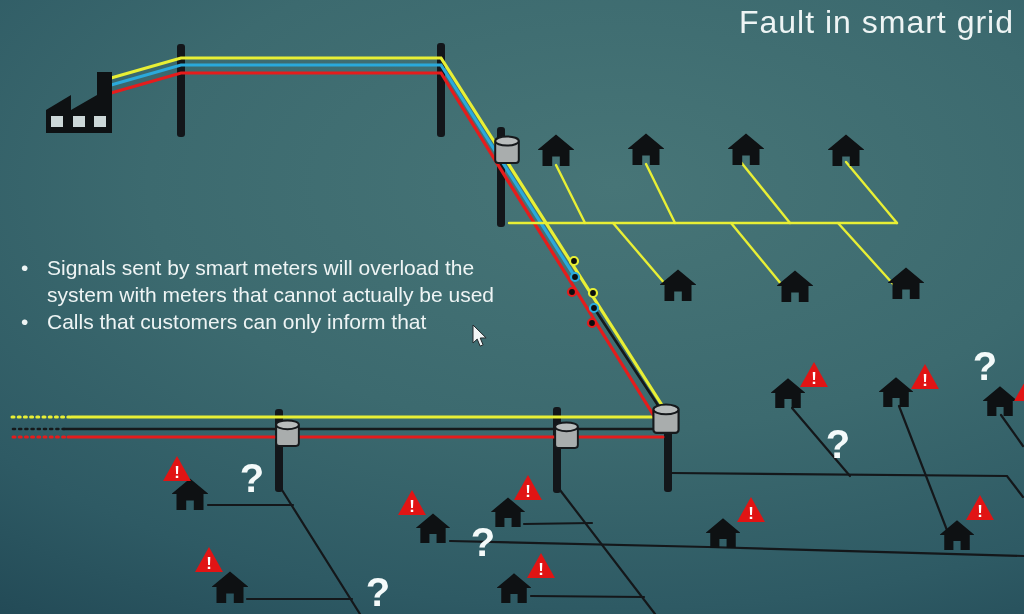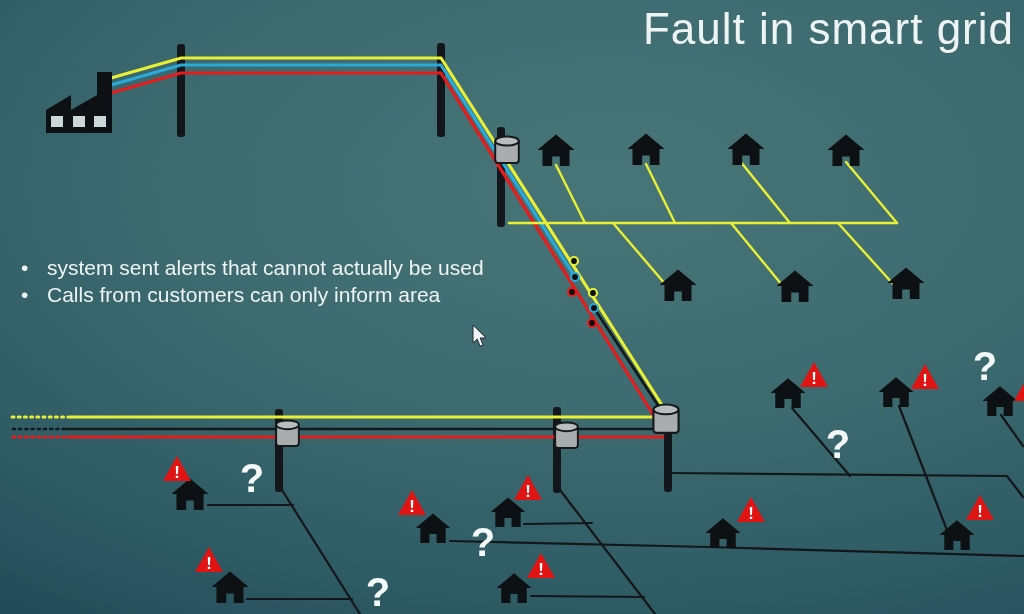--- a/index.html
+++ b/index.html
@@ -4,21 +4,21 @@
 <style>
   html,body{margin:0;padding:0;background:#0c222b;}
   .slide{
     position:relative;width:1024px;height:614px;overflow:hidden;
     font-family:"Liberation Sans",sans-serif;
     background:
       radial-gradient(130% 115% at 60% 30%, #477577 0%, #3c6a6f 35%, #2e5a64 60%, #1f4552 82%, #15323e 100%);
   }
   .title{
     position:absolute;top:4px;right:10px;margin:0;
-    font-size:44px;font-weight:400;letter-spacing:1px;color:#eef4f4;white-space:nowrap;
+    font-size:32px;font-weight:400;letter-spacing:1px;color:#eef4f4;white-space:nowrap;
   }
   .bullets{
     position:absolute;left:13px;top:254px;margin:0;padding:0;list-style:none;
     color:#eef4f4;font-size:21px;line-height:27px;
   }
   .bullets li{display:flex;}
   .bullets .marker{width:26px;flex:0 0 26px;text-align:left;padding-left:8px;}
   .bullets .line{display:block;white-space:nowrap;}
   svg.scene{position:absolute;left:0;top:0;}
   .pole{fill:#13161a;}
@@ -171,24 +171,25 @@
 
     <path d="M473 325 l0 18 l4.2 -3.9 l2.9 7 l3 -1.2 l-2.9 -6.9 l5.9 -0.1 Z" fill="#f2f5f5" stroke="#23292c" stroke-width="1"></path>
   </svg>
 
   <h1 class="title">Fault in smart grid</h1>
 
   <ul class="bullets">
     <li>
       <span class="marker">•</span>
       <div>
-        <span class="line">system sent alerts that cannot actually be used</span>
+        <span class="line">Signals sent by smart meters will overload the</span>
+        <span class="line">system with meters that cannot actually be used</span>
       </div>
     </li>
     <li>
       <span class="marker">•</span>
       <div>
-        <span class="line">Calls from customers can only inform area</span>
+        <span class="line">Calls that customers can only inform that</span>
       </div>
     </li>
   </ul>
 
 </div>
 
 </body></html>

